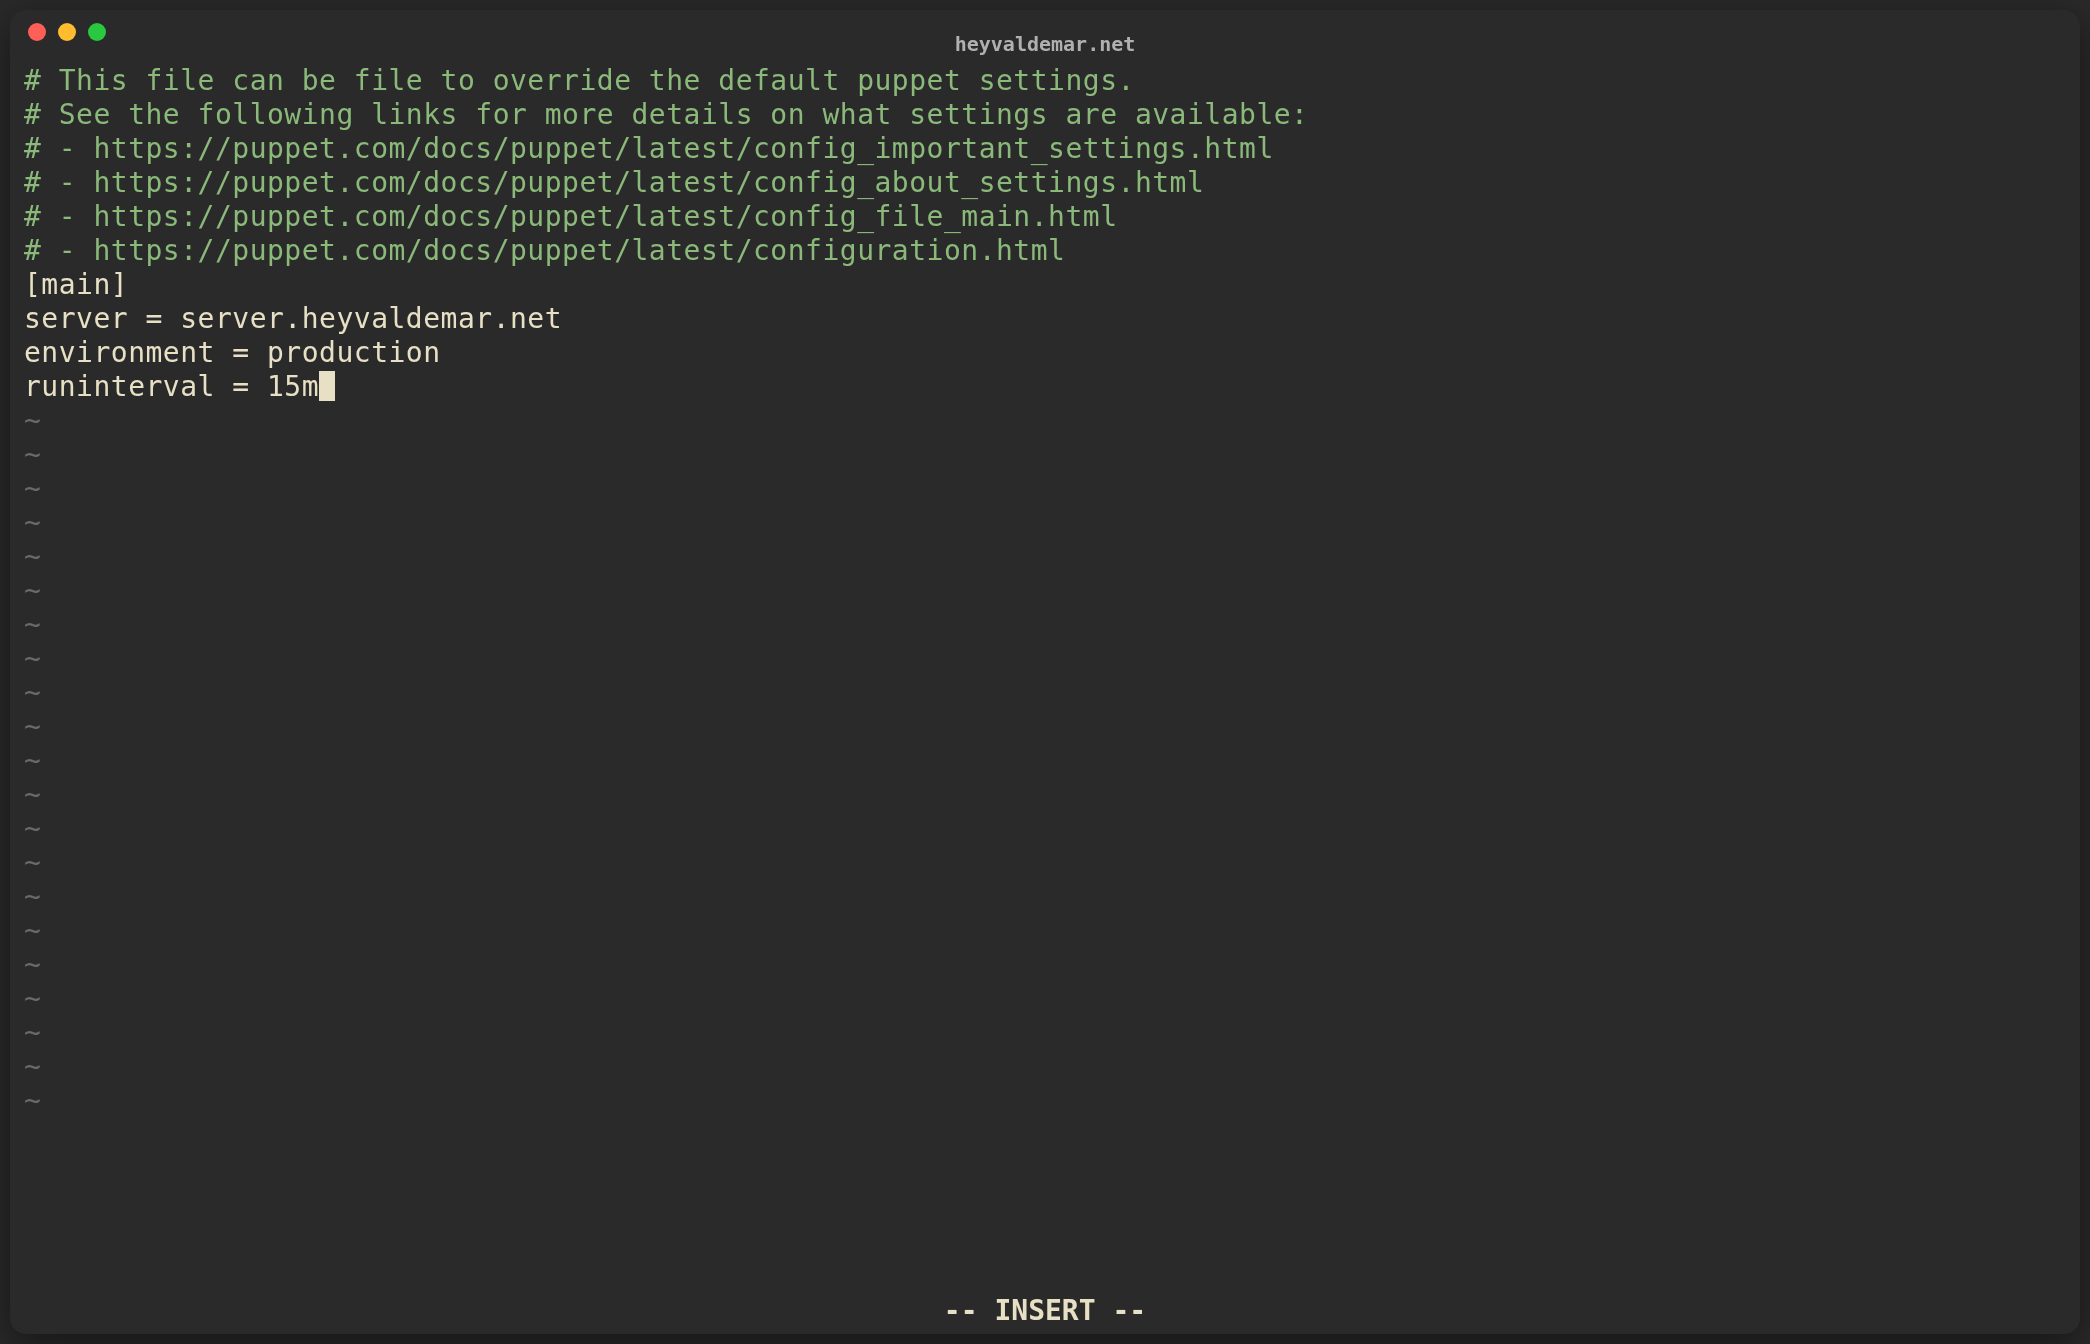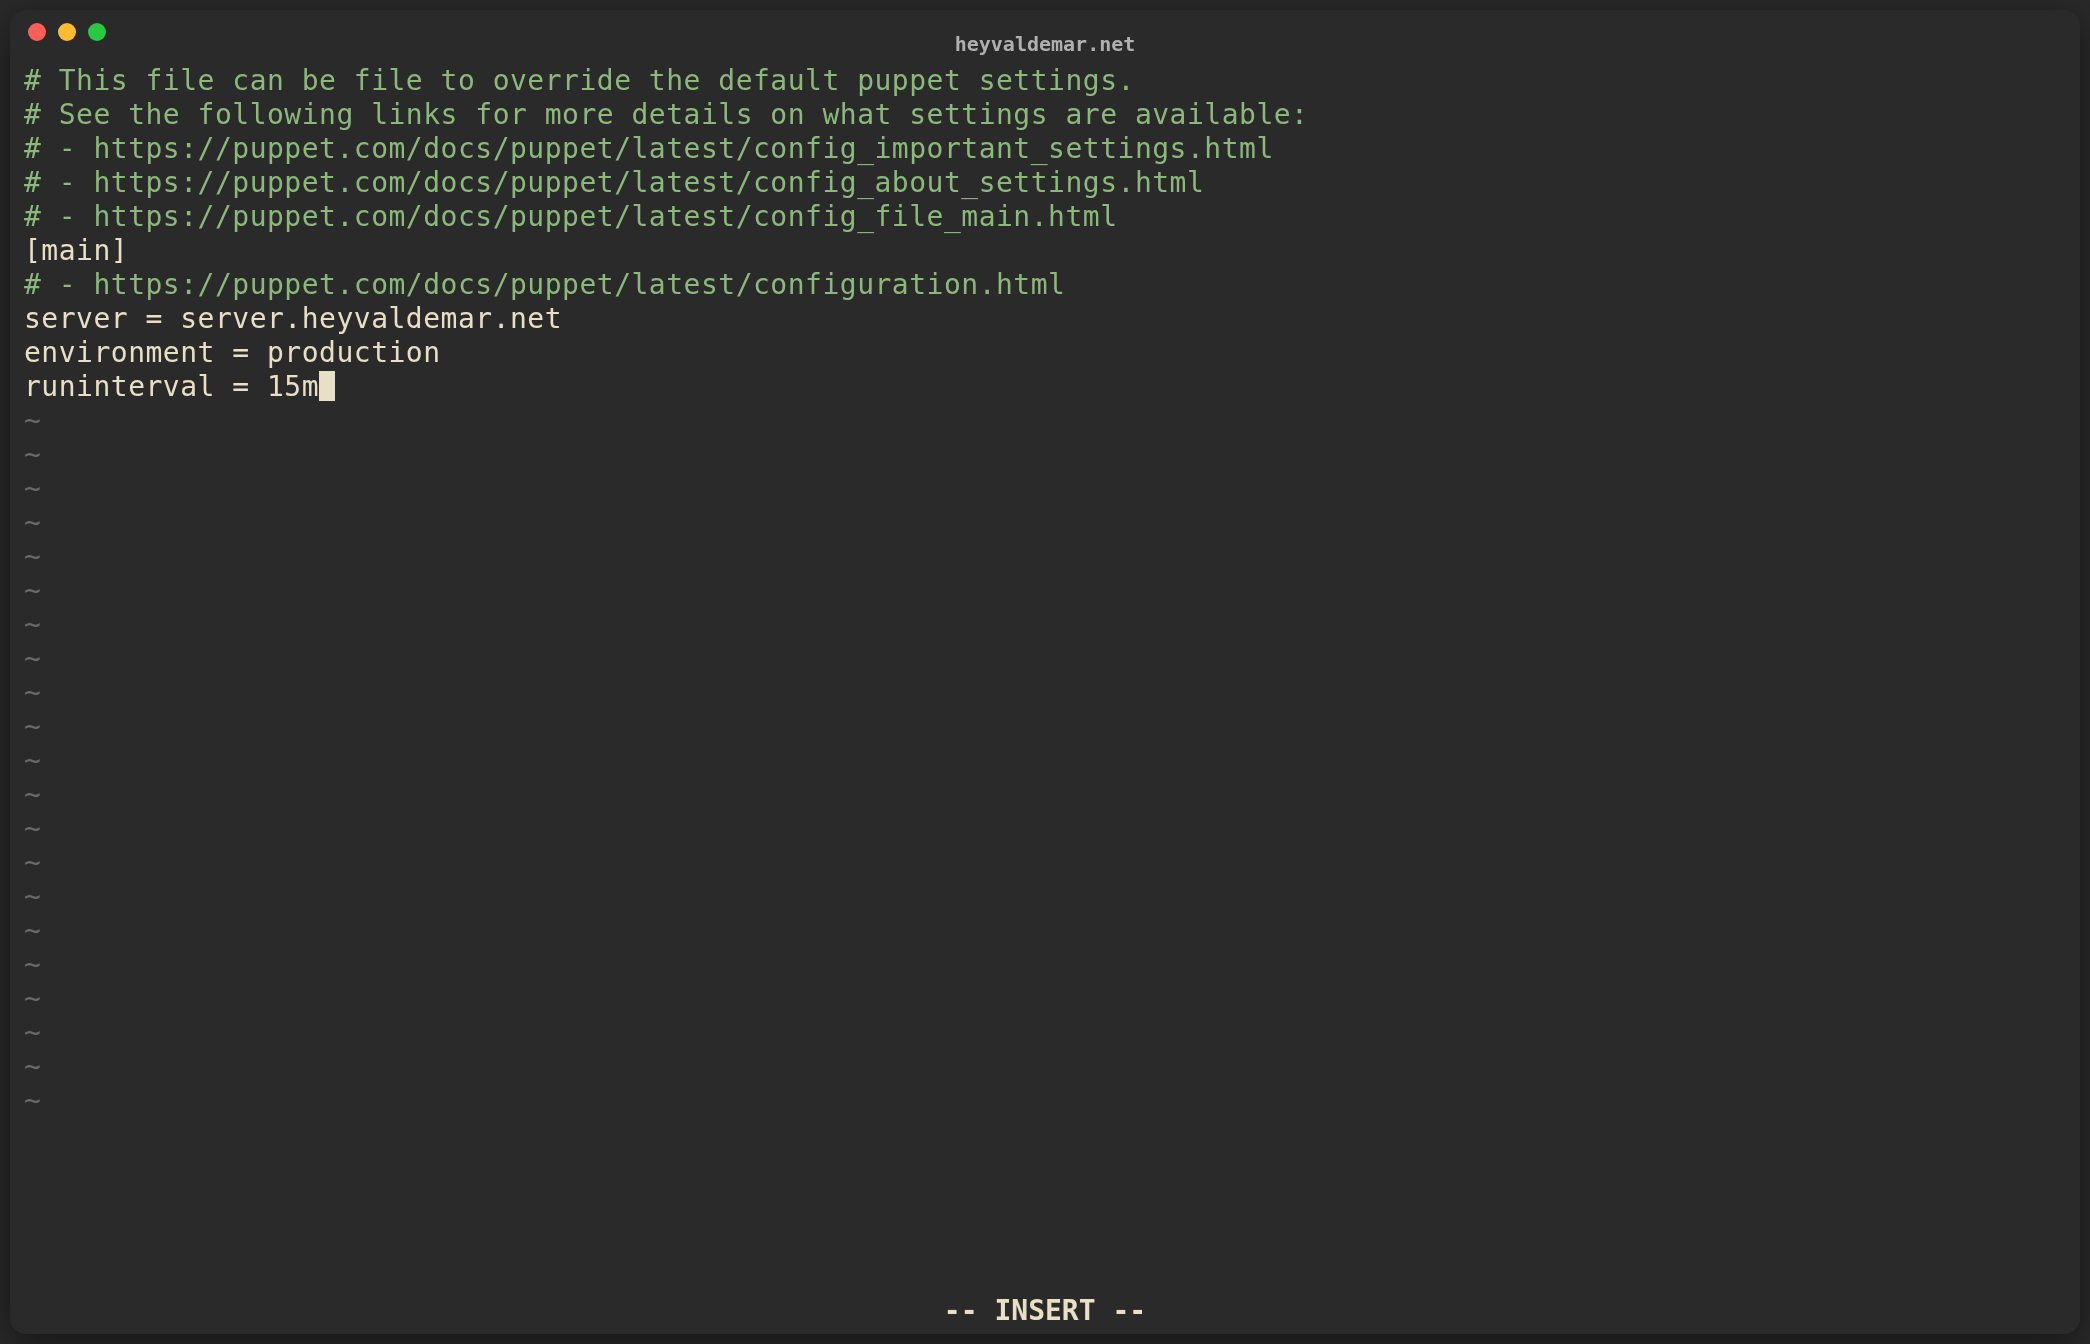--- a/index.html
+++ b/index.html
@@ -127,22 +127,22 @@
     <div class="title">heyvaldemar.net</div>
   </div>
 
   <div class="terminal-body">
     <div class="content-area">
       <div class="line comment"># This file can be file to override the default puppet settings.</div>
       <div class="line comment"># See the following links for more details on what settings are available:</div>
       <div class="line comment"># - https://puppet.com/docs/puppet/latest/config_important_settings.html</div>
       <div class="line comment"># - https://puppet.com/docs/puppet/latest/config_about_settings.html</div>
       <div class="line comment"># - https://puppet.com/docs/puppet/latest/config_file_main.html</div>
+      <div class="line comment"># - https://puppet.com/docs/puppet/latest/configuration.html</div>
       <div class="line">[main]</div>
-      <div class="line comment"># - https://puppet.com/docs/puppet/latest/configuration.html</div>
       <div class="line">server = server.heyvaldemar.net</div>
       <div class="line">environment = production</div>
       <div class="line"><span>runinterval = 15m</span><span class="cursor"></span></div>
       <div id="tilde-container">
           <div class="line tilde">~</div>
           <div class="line tilde">~</div>
           <div class="line tilde">~</div>
           <div class="line tilde">~</div>
           <div class="line tilde">~</div>
           <div class="line tilde">~</div>

